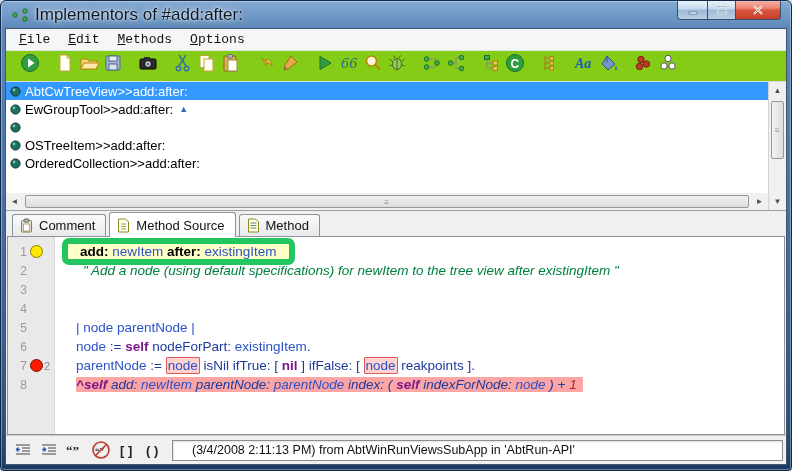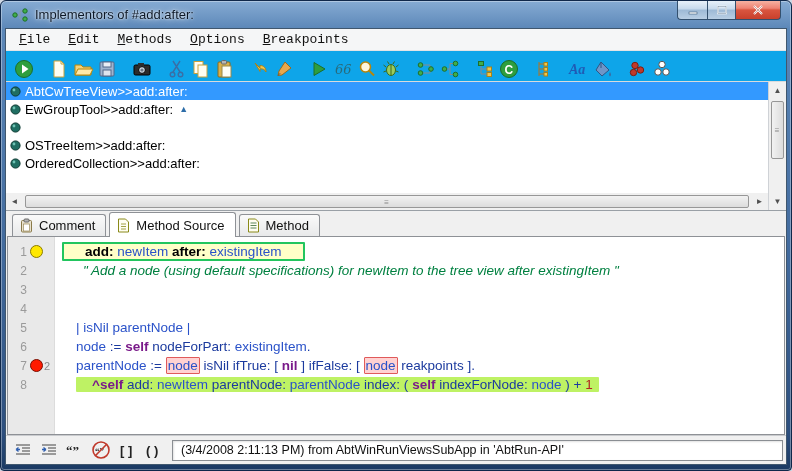--- a/index.html
+++ b/index.html
@@ -7,36 +7,36 @@
   .window{
     width:792px; height:471px; position:relative;
     border:1px solid #10284a; border-radius:6px 6px 4px 4px;
     background:linear-gradient(180deg,#86abd3 0%,#5b87b8 6%,#41699c 55%,#2d4f7e 92%,#1b3a63 100%);
     box-shadow:inset 0 0 0 1px rgba(255,255,255,.35);
     display:flex; flex-direction:column; padding:0 4px 5px 4px; overflow:hidden;
   }
   
   .titlebar{ height:27px; display:flex; align-items:center; padding:0 2px 0 6px; position:relative; }
   .title-icon{ width:18px; height:16px; margin-right:6px; display:inline-flex; }
-  .title-text{ font-size:13px; color:#0c1828; text-shadow:0 0 6px rgba(255,255,255,.9), 0 0 2px rgba(255,255,255,.9); white-space:nowrap; }
+  .title-text{ font-size:17px; color:#0c1828; text-shadow:0 0 6px rgba(255,255,255,.9), 0 0 2px rgba(255,255,255,.9); white-space:nowrap; }
   .winbtns{ position:absolute; right:6px; top:0; display:flex; }
   .wbtn{ height:19px; border:1px solid #33506e; border-top:none; display:flex; align-items:center; justify-content:center;
          background:linear-gradient(180deg,#e8f1fa 0%,#c6d9ec 45%,#9db9d6 50%,#b9cfe4 100%); cursor:default; }
   .wbtn-min{ width:30px; border-radius:0 0 0 4px; border-right:none; }
   .wbtn-max{ width:28px; border-right:none; }
   .wbtn-close{ width:46px; border-radius:0 0 4px 0;
          background:linear-gradient(180deg,#f6b1a1 0%,#ee8373 40%,#d9553f 50%,#c8402c 100%); }
   
   .client{ flex:1; min-height:0; background:#f0f0f0; border:1px solid #40576e; display:flex; flex-direction:column; }
   
   .menubar{ height:22px; background:#f5f6f7; display:flex; align-items:center; padding-left:4px; border-bottom:1px solid #e2e4e6;font-family:Liberation Mono, monospace; }
   .mitem{ font-size:13px; color:#111; padding:2px 9px; cursor:default; }
   .mn-key{ text-decoration:underline; }
   
-  .toolbar{ height:31px; background:#0ea5e9; display:flex; align-items:flex-end; padding-left:6px; border-bottom:1px solid #d9dbdd; }
+  .toolbar{ height:31px; background:#84cc16; display:flex; align-items:flex-start; padding-left:12px; border-bottom:1px solid #d9dbdd; }
   .tbtn{ width:24px; height:24px; display:inline-flex; align-items:center; justify-content:center; border:1px solid transparent; border-radius:2px; }
   .tgap{ width:11px; }
   
   .listwrap{ height:129px; margin:0; border-bottom:1px solid #9aa0a6; background:#fff; display:flex; }
   .listcol{ flex:1; display:flex; flex-direction:column; border-right:1px solid #cfd2d6; min-width:0; }
   .listrows{ flex:1; overflow:hidden; background:#fff;text-align:right; }
   .lrow{ height:18px; display:flex; align-items:center; padding-left:3px; font-size:13px; color:#000; white-space:nowrap; }
   .lrow.sel{ background:#3399ff; color:#fff; }
   .lsphere{ width:11px; height:11px; margin:0 4px 0 1px; flex-shrink:0; }
   .lmark{ color:#2d6da8; font-size:9px; margin-left:6px; }
@@ -63,34 +63,34 @@
   .grow{ height:19px; display:flex; align-items:center; }
   .ln{ width:19px; text-align:right; font-size:12px; color:#9a9a9a; flex-shrink:0; }
   .mkr{ width:26px; display:flex; align-items:center; padding-left:3px; }
   .bp{ width:13px; height:13px; border-radius:50%; }
   .bp-y{ background:#ffe800; border:1px solid #8a7a00; }
   .bp-r{ background:#ff1a00; border:1px solid #7a0e00; }
   .bpnum{ font-size:11px; color:#8a8a8a; margin-left:1px; }
   .codearea{ flex:1; padding-top:5px; overflow:hidden; }
   .crow{ height:19px; display:flex; align-items:center; font-size:13.5px; white-space:pre; }
   .ind0{ padding-left:7px; } .ind1{ padding-left:21px; } .ind2{ padding-left:28px; }
-  .hl-y{ background:#ffffc8; border:2px solid #22c55e; border-radius:1px; padding:0 21px; }
-  .hl-b{ background:#bef264; padding:0 6px 0 16px; border-radius:1px; }
+  .hl-y{ background:#ffffc8; border:6px solid #22c55e; border-radius:7px; padding:0 12px; }
+  .hl-b{ background:#fca5a5; padding:0 6px 0 0; border-radius:1px;font-style:italic; }
   .tk-sig{ font-weight:bold; color:#000; }
   .tk-var{ color:#2a52c9; }
   .tk-sel{ color:#1b3a9e; }
   .tk-kw{ font-weight:bold; color:#7a1a8a; }
   .tk-num{ color:#b22222; }
   .tk-comment{ color:#008040; font-style:italic; }
   .tk-flag{ background:#ffd2d2; border:1px solid #e05a5a; border-radius:1px; padding:0 1px; }
   
   .statusbar{ height:29px; background:#f0f0f0; border-top:1px solid #c9cbce; display:flex; align-items:center; padding:0 3px 0 5px; gap:2px; }
   .sbtn{ width:24px; height:22px; display:inline-flex; align-items:center; justify-content:center; }
   .sfield{ flex:1; height:21px; margin-left:5px; background:#fff; border:1px solid #8a8e93; box-shadow:inset 1px 1px 2px rgba(0,0,0,.12);
-           display:flex; align-items:center; padding-left:8px; font-size:12.5px; color:#111; white-space:nowrap; overflow:hidden; }
+           display:flex; align-items:center; padding-left:19px; font-size:12.5px; color:#111; white-space:nowrap; overflow:hidden; }
   svg{ display:block; }
 </style>
 </head>
 <body>
 
 <div class="window">
 
   <div class="titlebar">
     <span class="title-icon">
       <svg width="18" height="16" viewBox="0 0 18 16">
@@ -122,21 +122,20 @@
     </div>
   </div>
 
   <div class="client">
 
     <div class="menubar">
       <span class="mitem"><span class="mn-key">F</span><span>ile</span></span>
       <span class="mitem"><span class="mn-key">E</span><span>dit</span></span>
       <span class="mitem"><span class="mn-key">M</span><span>ethods</span></span>
       <span class="mitem"><span class="mn-key">O</span><span>ptions</span></span>
-      <span class="mitem"><span class="mn-key">B</span><span>reakpoints</span></span>
     </div>
 
     <div class="toolbar">
       <span class="tbtn">
           <svg width="20" height="20" viewBox="0 0 20 20">
             <circle cx="10" cy="10" r="8.5" fill="#2e9e3e" stroke="#1c6e2a"></circle>
             <polygon points="8,5.5 14.5,10 8,14.5" fill="#fff"></polygon>
           </svg>
         </span>
       <span class="tgap"></span>
@@ -432,21 +431,21 @@
         <div class="grow">
             <span class="ln">8</span>
             <span class="mkr"></span>
           </div>
       </div>
       <div class="codearea">
         <div class="crow ind0"><span class="hl-y"><span class="tk-sig">add:</span><span class="tk-var"> newItem </span><span class="tk-sig">after:</span><span class="tk-var"> existingItem</span></span></div>
         <div class="crow ind2"><span class="tk-comment">" Add a node (using default specifications) for newItem to the tree view after existingItem "</span></div>
         <div class="crow ind1"></div>
         <div class="crow ind1"></div>
-        <div class="crow ind1"><span class="tk-var">| isNil parentNode |</span></div>
+        <div class="crow ind1"><span class="tk-var">| node parentNode |</span></div>
         <div class="crow ind1"><span class="tk-var">node</span><span class="tk-sel"> := </span><span class="tk-kw">self</span><span class="tk-sel"> nodeForPart: </span><span class="tk-var">existingItem</span><span class="tk-sel">.</span></div>
         <div class="crow ind1"><span class="tk-var">parentNode</span><span class="tk-sel"> := </span><span class="tk-var tk-flag">node</span><span class="tk-sel"> isNil ifTrue: [ </span><span class="tk-kw">nil</span><span class="tk-sel"> ] ifFalse: [ </span><span class="tk-var tk-flag">node</span><span class="tk-sel"> reakpoints ].</span></div>
         <div class="crow ind1"><span class="hl-b"><span class="tk-kw">^self</span><span class="tk-sel"> add: </span><span class="tk-var">newItem</span><span class="tk-sel"> parentNode: </span><span class="tk-var">parentNode</span><span class="tk-sel"> index: ( </span><span class="tk-kw">self</span><span class="tk-sel"> indexForNode: </span><span class="tk-var">node</span><span class="tk-sel"> ) + </span><span class="tk-num">1</span></span></div>
       </div>
     </div>
 
     <div class="statusbar">
       <span class="sbtn">
           <svg width="18" height="16" viewBox="0 0 18 16">
             <path d="M2 3 h14 M8 6 h8 M8 9 h8 M2 12 h14" stroke="#444"></path>

